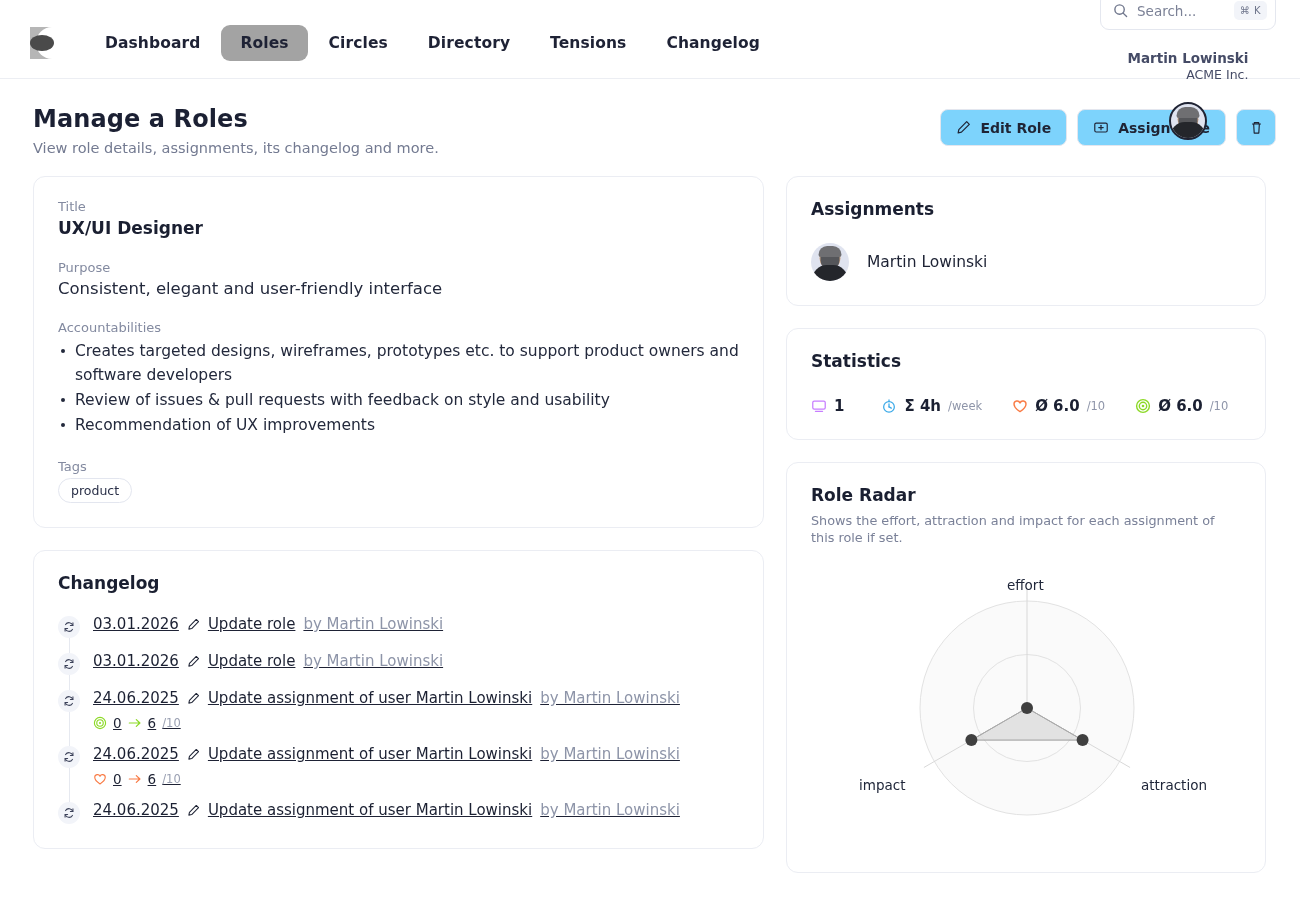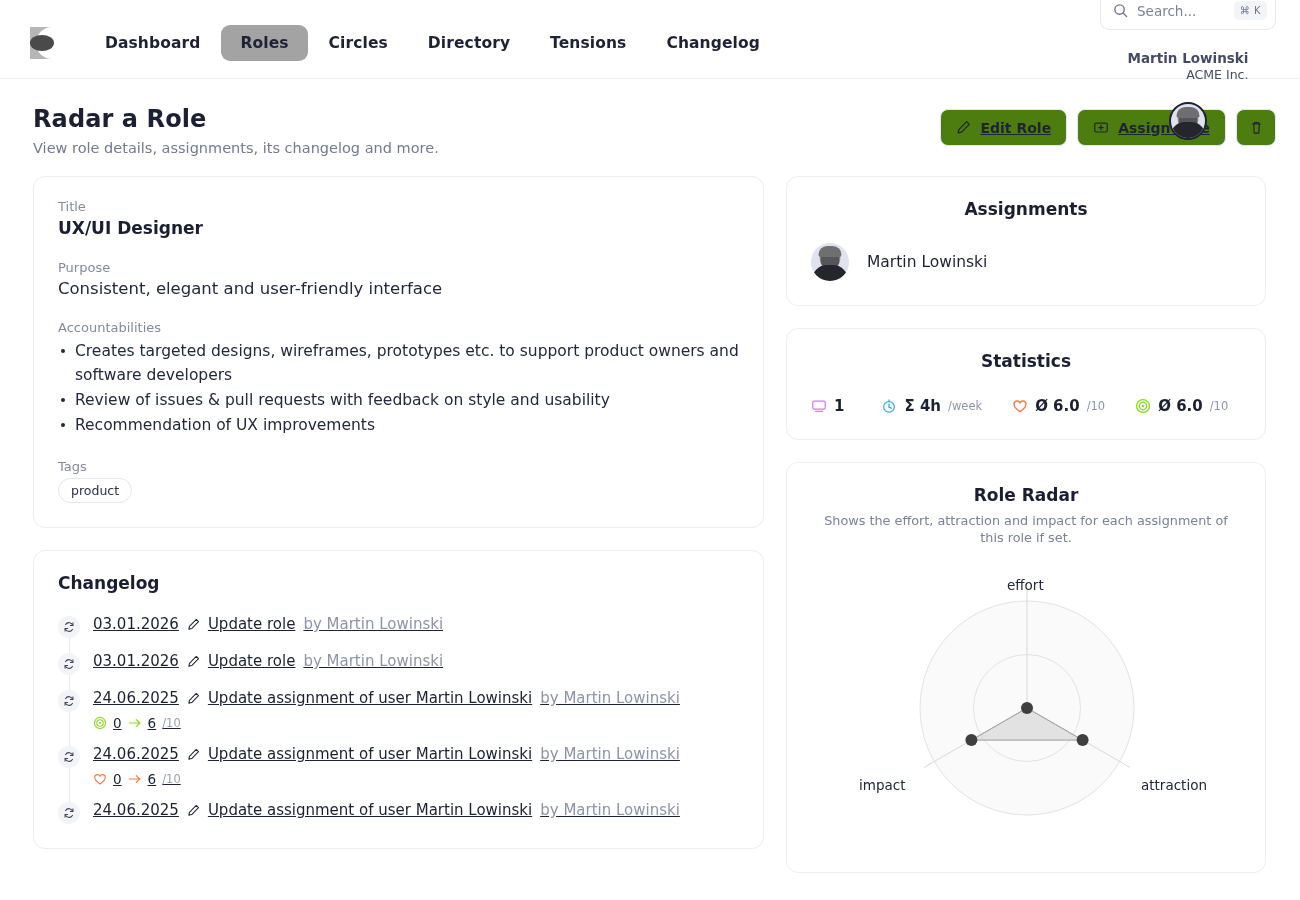--- a/index.html
+++ b/index.html
@@ -73,30 +73,30 @@
 
   
   .page-head {
     padding: 26px 24px 0 33px; display: flex; align-items: flex-start;
   }
   .page-title { font-size: 24px; font-weight: 700; color: #1b2033; letter-spacing: .1px; }
   .page-sub  { font-size: 14.5px; color: #6e7governor; }
   .page-sub  { font-size: 14.5px; color: #737a91; margin-top: 7px; }
   .title-actions { margin-left: auto; display: flex; gap: 10px; padding-top: 4px; }
   .btn {
-    height: 37px; border: 1px solid #e3e6ee; border-radius: 8px; background: #4d7c0f;
+    height: 37px; border: 1px solid #e3e6ee; border-radius: 8px; background: #7dd3fc;
     display: flex; align-items: center; gap: 9px; padding: 0 15px;
-    font-size: 14px; font-weight: 700; color: #1f2435; cursor: pointer; text-decoration: underline;
+    font-size: 14px; font-weight: 700; color: #1f2435; cursor: pointer;
   }
   .btn.icon-only { padding: 0; width: 40px; justify-content: center; }
 
   
   .content { display: flex; gap: 22px; padding: 20px 24px 0 33px; }
   .col-left  { width: 731px; flex: 0 0 731px; }
-  .col-right { width: 480px; flex: 0 0 480px; text-align: center; }
+  .col-right { width: 480px; flex: 0 0 480px; }
 
   .card {
     border: 1px solid #ebedf3; border-radius: 12px; background: #fff;
     padding: 22px 24px 24px 24px; margin-bottom: 22px;
   }
   .field-label { font-size: 13px; color: #838aa0; margin-bottom: 4px; }
   .field-value { font-size: 17px; font-weight: 700; color: #1a1f31; }
   .field-value.reg { font-weight: 400; font-size: 16.5px; color: #23293c; }
   .block { margin-bottom: 22px; }
   .block:last-child { margin-bottom: 0; }
@@ -190,21 +190,21 @@
       <div class="face"></div>
         <div class="hair"></div>
         <div class="beard"></div>
         <div class="body"></div>
     </div>
   </div>
 </div>
 
 <div class="page-head">
   <div>
-    <div class="page-title">Radar a Role</div>
+    <div class="page-title">Manage a Roles</div>
     <div class="page-sub">View role details, assignments, its changelog and more.</div>
   </div>
   <div class="title-actions">
     <div class="btn">
       <svg width="15" height="15" viewBox="0 0 16 16">
         <path d="M11.4 1.8l2.8 2.8-8.4 8.4-3.5.7.7-3.5z" fill="none" stroke="#1f2435" stroke-width="1.3" stroke-linejoin="round"></path>
       </svg>
       <span>Edit Role</span>
     </div>
     <div class="btn">

